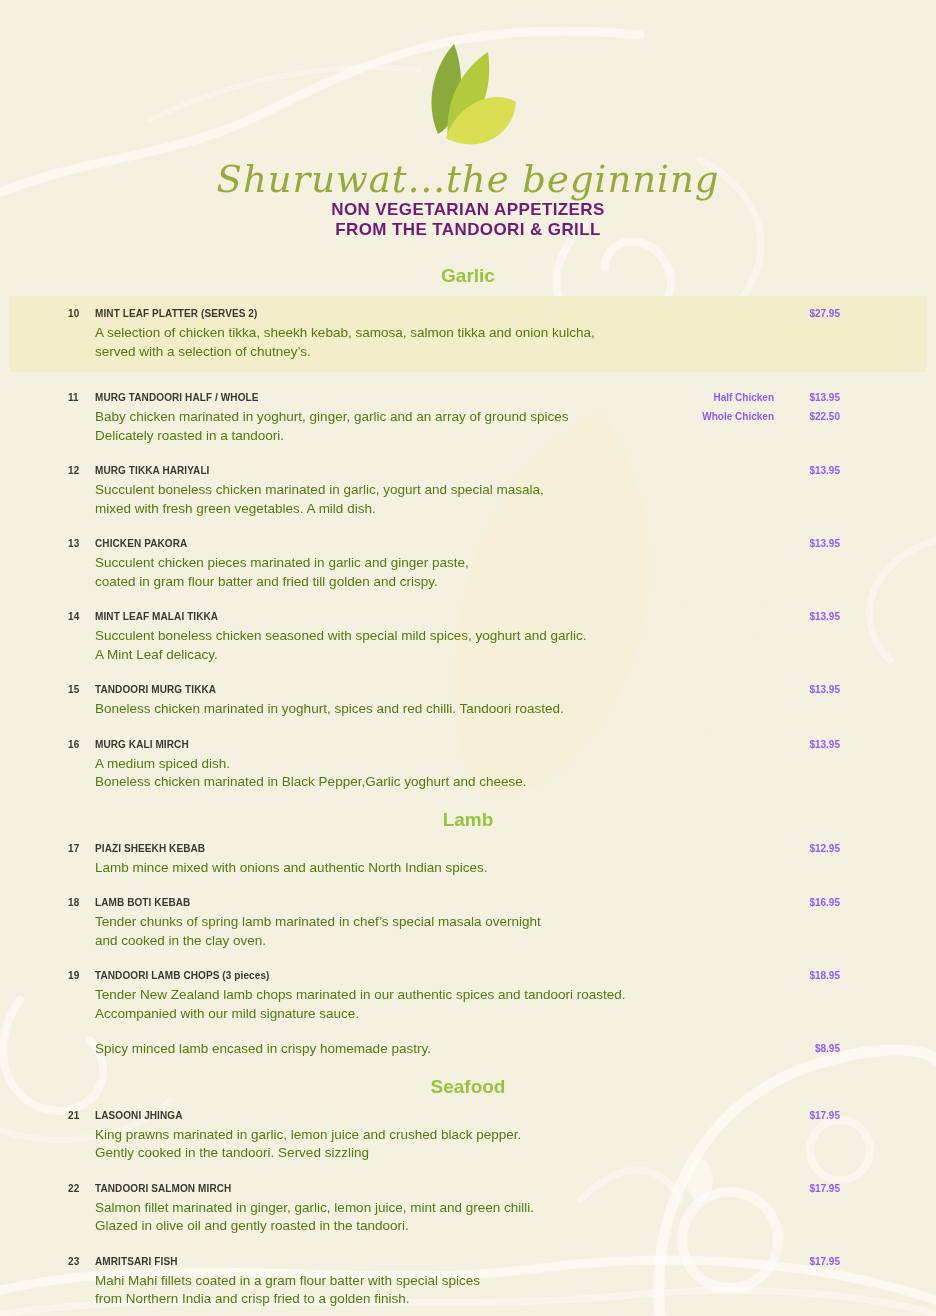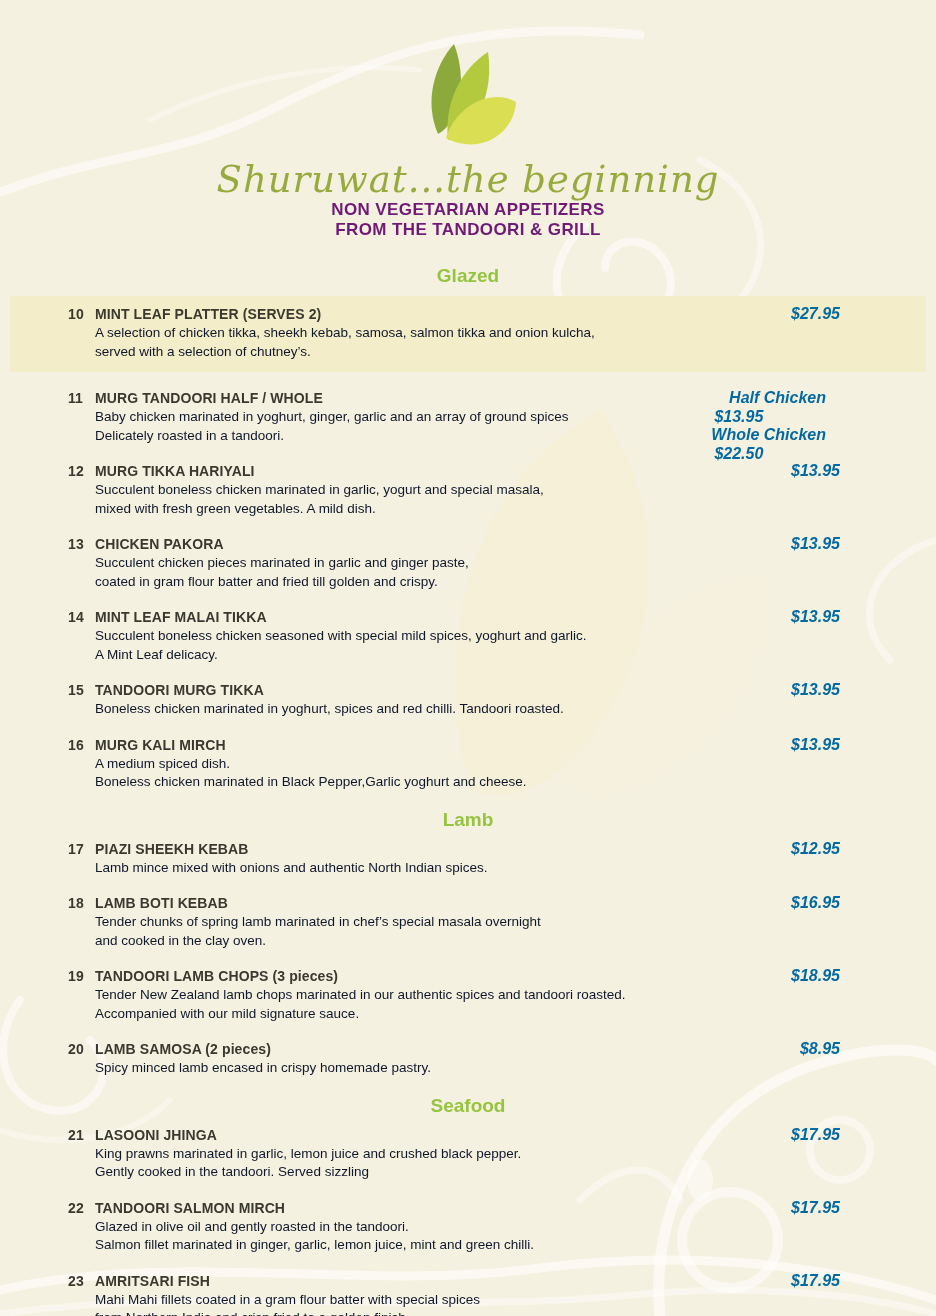--- a/index.html
+++ b/index.html
@@ -50,45 +50,44 @@
   }
   .menu-section:first-child .section-title { margin-top:25px; }
 
   .item {
     position:relative;
     padding:0 116px 0 68px;
     margin-bottom:17px;
   }
   .item-head {
     font-weight:700;
-    font-size:14px;
+    font-size:10px;
     line-height:18px;
     color:#3a392f;
     letter-spacing:.1px;
   }
   .num { display:inline-block; width:27px; }
   .desc {
     margin-left:27px;
     margin-top:1px;
     font-size:13.5px;
     line-height:18.5px;
-    color:#0f172a;
+    color:#4d7c0f;
   }
   .price-col {
     position:absolute;
     top:0; right:96px;
     text-align:right;
     font-weight:700;
-    font-size:16px;
+    font-size:10px;
     line-height:18.5px;
-    color:#0369a1;
+    color:#8b5cf6;
     white-space:nowrap;
-    font-style:italic;
-  }
-  .variant-row { display:flex; justify-content:flex-end;flex-direction:column; }
+  }
+  .variant-row { display:flex; justify-content:flex-end; }
   .variant-label { margin-right:14px; }
   .variant-price { display:inline-block; width:52px; text-align:right; }
 
   .item.highlight {
     background:#f4edc9;
     margin-left:10px;
     margin-right:10px;
     padding:9px 86px 11px 58px;
   }
   .item.highlight .price-col { right:86px; top:9px; }
@@ -131,21 +130,21 @@
         <path d="M70 10 C42 28 26 62 30 98 C60 88 76 50 70 10 Z" fill="#b3ca3e"></path>
         <path d="M28 96 C38 62 76 46 98 60 C96 92 62 114 28 96 Z" fill="#dade52"></path>
       </svg>
       <div class="script-title">Shuruwat...the beginning</div>
       <div class="subtitle">NON VEGETARIAN APPETIZERS</div>
       <div class="subtitle">FROM THE TANDOORI &amp; GRILL</div>
     </div>
 
     <div id="menu-sections">
   <section class="menu-section">
-    <h2 class="section-title">Glazed</h2>
+    <h2 class="section-title">Garlic</h2>
     <div class="item-list">
   <div class="item highlight">
     <div class="item-head">
       <span class="num">10</span><span class="name">MINT LEAF PLATTER (SERVES 2)</span>
     </div>
     <div class="desc">
                 <div class="desc-line">A selection of chicken tikka, sheekh kebab, samosa, salmon tikka and onion kulcha,</div>
                 <div class="desc-line">served with a selection of chutney’s.</div>
               </div>
     <div class="price-col">
@@ -274,23 +273,20 @@
     <div class="desc">
                 <div class="desc-line">Tender New Zealand lamb chops marinated in our authentic spices and tandoori roasted.</div>
                 <div class="desc-line">Accompanied with our mild signature sauce.</div>
               </div>
     <div class="price-col">
                 <div class="price">$18.95</div>
               </div>
   </div>
 
   <div class="item">
-    <div class="item-head">
-      <span class="num">20</span><span class="name">LAMB SAMOSA (2 pieces)</span>
-    </div>
     <div class="desc">
                 <div class="desc-line">Spicy minced lamb encased in crispy homemade pastry.</div>
               </div>
     <div class="price-col">
                 <div class="price">$8.95</div>
               </div>
   </div>
 </div>
   </section>
 
@@ -308,22 +304,22 @@
     <div class="price-col">
                 <div class="price">$17.95</div>
               </div>
   </div>
 
   <div class="item">
     <div class="item-head">
       <span class="num">22</span><span class="name">TANDOORI SALMON MIRCH</span>
     </div>
     <div class="desc">
+                <div class="desc-line">Salmon fillet marinated in ginger, garlic, lemon juice, mint and green chilli.</div>
                 <div class="desc-line">Glazed in olive oil and gently roasted in the tandoori.</div>
-                <div class="desc-line">Salmon fillet marinated in ginger, garlic, lemon juice, mint and green chilli.</div>
               </div>
     <div class="price-col">
                 <div class="price">$17.95</div>
               </div>
   </div>
 
   <div class="item">
     <div class="item-head">
       <span class="num">23</span><span class="name">AMRITSARI FISH</span>
     </div>

